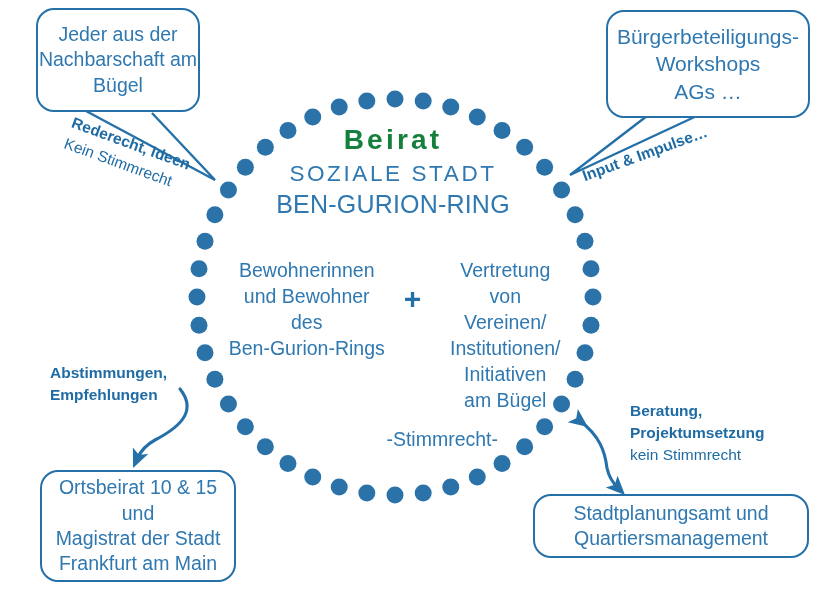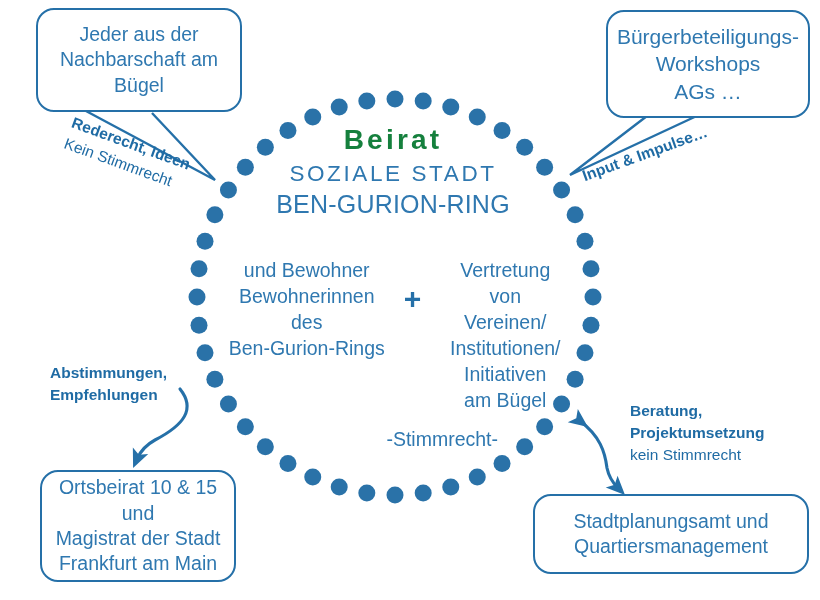--- a/index.html
+++ b/index.html
@@ -38,33 +38,33 @@
     flex-direction: column;
     align-items: center;
     justify-content: center;
     text-align: center;
     line-height: 1.30;
     z-index: 5;
   }
   .callout .ln { display: block; white-space: nowrap; }
 
   #callout-neighbourhood {
-    left: 36px; top: 8px; width: 206px; height: 104px;
+    left: 36px; top: 8px; width: 164px; height: 104px;
     font-size: 19.5px;
   }
   #callout-workshops {
     left: 606px; top: 10px; width: 204px; height: 108px;
     font-size: 21px;
   }
   #callout-ortsbeirat {
     left: 40px; top: 470px; width: 196px; height: 112px;
     font-size: 19.5px;
   }
   #callout-stadtplanungsamt {
-    left: 533px; top: 494px; width: 276px; height: 80px;
+    left: 533px; top: 494px; width: 276px; height: 64px;
     font-size: 19.5px;
     text-align: right;
   }
 
   
   .center-title-wrap {
     position: absolute;
     left: 243px;
     top: 126px;
     width: 300px;
@@ -287,22 +287,22 @@
   </div>
 
   <div class="center-title-wrap">
     <div class="title-main">Beirat</div>
     <div class="title-sub1">SOZIALE STADT</div>
     <div class="title-sub2">BEN-GURION-RING</div>
   </div>
 
   <div class="members-row">
     <div class="members-col left">
+      <div>Bewohnerinnen</div>
       <div>und Bewohner</div>
-      <div>Bewohnerinnen</div>
       <div>des</div>
       <div>Ben-Gurion-Rings</div>
     </div>
     <div class="plus-sign">+</div>
     <div class="members-col right">
       <div>Vertretung</div>
       <div>von</div>
       <div>Vereinen/</div>
       <div>Institutionen/</div>
       <div>Initiativen</div>

